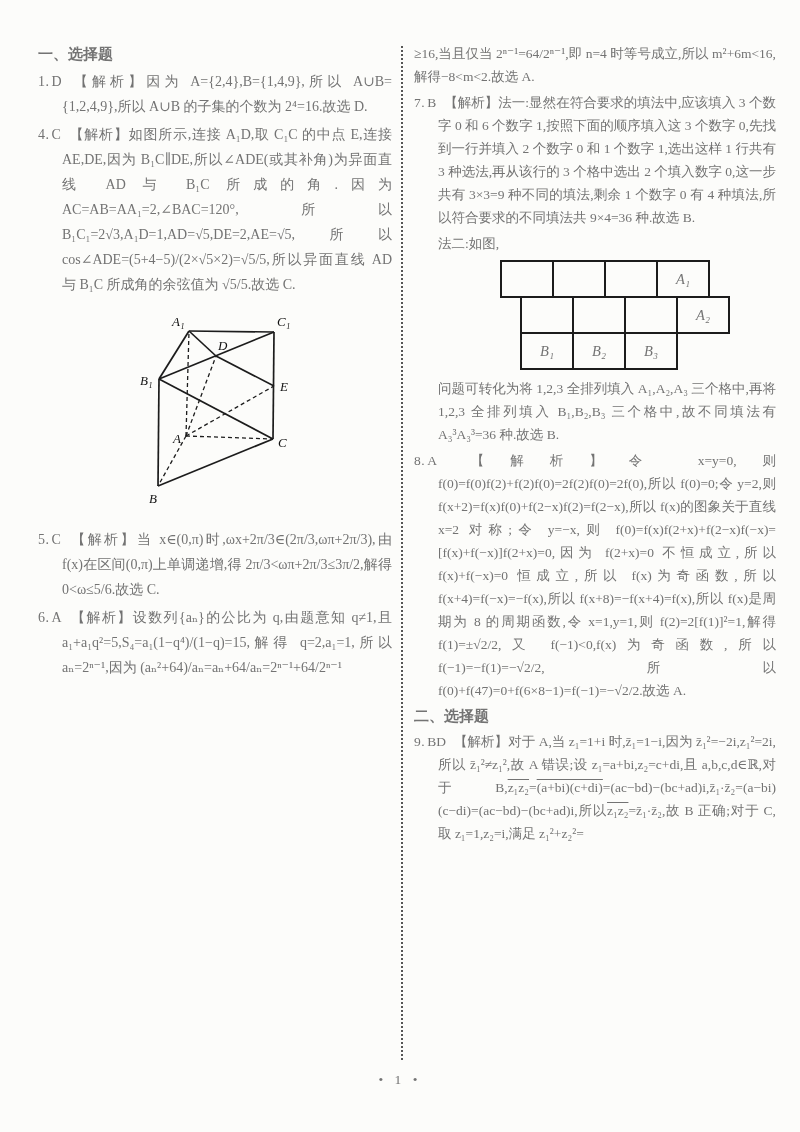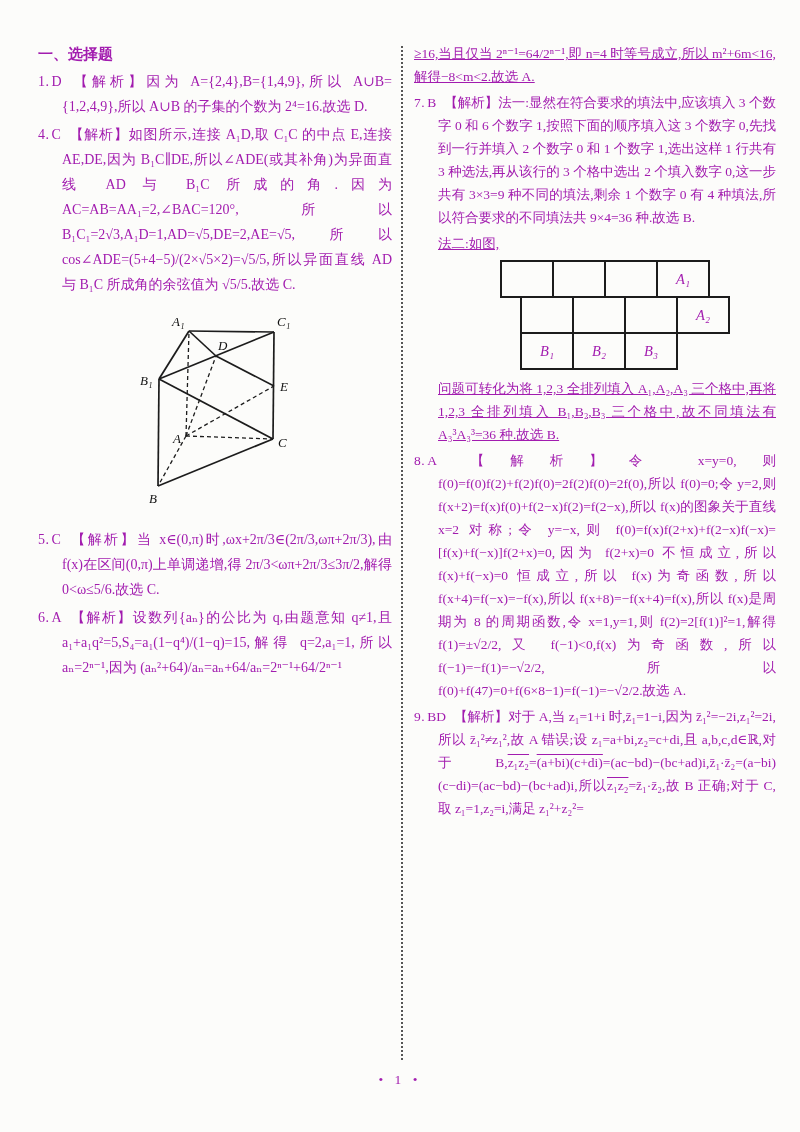--- a/index.html
+++ b/index.html
@@ -1,28 +1,28 @@
 <!DOCTYPE html>
 <html><head>
 <meta charset="utf-8">
 <style>
   html,body{margin:0;padding:0;background:#e8e8e6;}
   .page{
     position:relative; width:800px; height:1132px; margin:0 auto;
-    background:#fcfcfa; color:#a21caf; overflow:hidden;
+    background:#fcfcfa; color:#737373; overflow:hidden;
     font-family:"Liberation Serif","DejaVu Serif","DejaVu Sans",serif;
   }
   .col{position:absolute; top:42px; text-align:justify;}
   .col-left {left:38px;  width:354px; font-size:14px;  line-height:25px;}
   .col-right{left:414px; width:362px; font-size:13.5px; line-height:23px;}
   .divider{position:absolute; left:401px; top:46px; height:1014px; width:0;
            border-left:2px dotted #555;}
   .sec-title{font-weight:bold; font-size:15px; margin:0 0 2px 0;}
   .item{margin:0 0 3px 0; padding-left:24px; text-indent:-24px;}
-  .sub{margin:0 0 3px 0; padding-left:24px; text-indent:0;text-decoration:underline;}
+  .sub{margin:0 0 3px 0; padding-left:24px; text-indent:0;}
   .num{letter-spacing:0.5px;}
   .ans{margin:0 8px 0 2px;}
   .tag{font-weight:normal;}
   .ov{text-decoration:overline;}
   
   .prism-wrap{margin:4px 0 6px 78px; text-indent:0;}
   .prism-wrap svg text{font-style:italic; font-size:13px; fill:#111;
     font-family:"Liberation Serif","DejaVu Serif",serif;}
   
   .grid-fig{margin:5px 0 7px 86px;}
@@ -113,18 +113,19 @@
           <div class="gcell">B₂</div>
           <div class="gcell">B₃</div>
         </div>
       </div>
 
       <p class="sub">问题可转化为将 1,2,3 全排列填入 A₁,A₂,A₃ 三个格中,再将 1,2,3 全排列填入 B₁,B₂,B₃ 三个格中,故不同填法有 A₃³A₃³=36 种.故选 B.</p>
     </div>
 
     <p class="item"><span class="num">8.</span><span class="ans">A</span><span class="tag">【解析】</span><span>令 x=y=0,则 f(0)=f(0)f(2)+f(2)f(0)=2f(2)f(0)=2f(0),所以 f(0)=0;令 y=2,则 f(x+2)=f(x)f(0)+f(2−x)f(2)=f(2−x),所以 f(x)的图象关于直线 x=2 对称;令 y=−x,则 f(0)=f(x)f(2+x)+f(2−x)f(−x)=[f(x)+f(−x)]f(2+x)=0,因为 f(2+x)=0 不恒成立,所以 f(x)+f(−x)=0 恒成立,所以 f(x)为奇函数,所以 f(x+4)=f(−x)=−f(x),所以 f(x+8)=−f(x+4)=f(x),所以 f(x)是周期为 8 的周期函数,令 x=1,y=1,则 f(2)=2[f(1)]²=1,解得 f(1)=±√2/2,又 f(−1)&lt;0,f(x)为奇函数,所以 f(−1)=−f(1)=−√2/2,所以 f(0)+f(47)=0+f(6×8−1)=f(−1)=−√2/2.故选 A.</span></p>
 
+    <p class="sec-title">二、选择题</p>
 
     <p class="item"><span class="num">9.</span><span class="ans">BD</span><span class="tag">【解析】</span><span>对于 A,当 z₁=1+i 时,z̄₁=1−i,因为 z̄₁²=−2i,z₁²=2i,所以 z̄₁²≠z₁²,故 A 错误;设 z₁=a+bi,z₂=c+di,且 a,b,c,d∈ℝ,对于 B,<span class="ov">z₁z₂</span>=<span class="ov">(a+bi)(c+di)</span>=(ac−bd)−(bc+ad)i,z̄₁·z̄₂=(a−bi)(c−di)=(ac−bd)−(bc+ad)i,所以<span class="ov">z₁z₂</span>=z̄₁·z̄₂,故 B 正确;对于 C,取 z₁=1,z₂=i,满足 z₁²+z₂²=</span></p>
   </div>
 
   <div class="footer">• 1 •</div>
 </div>
 
 </body></html>

